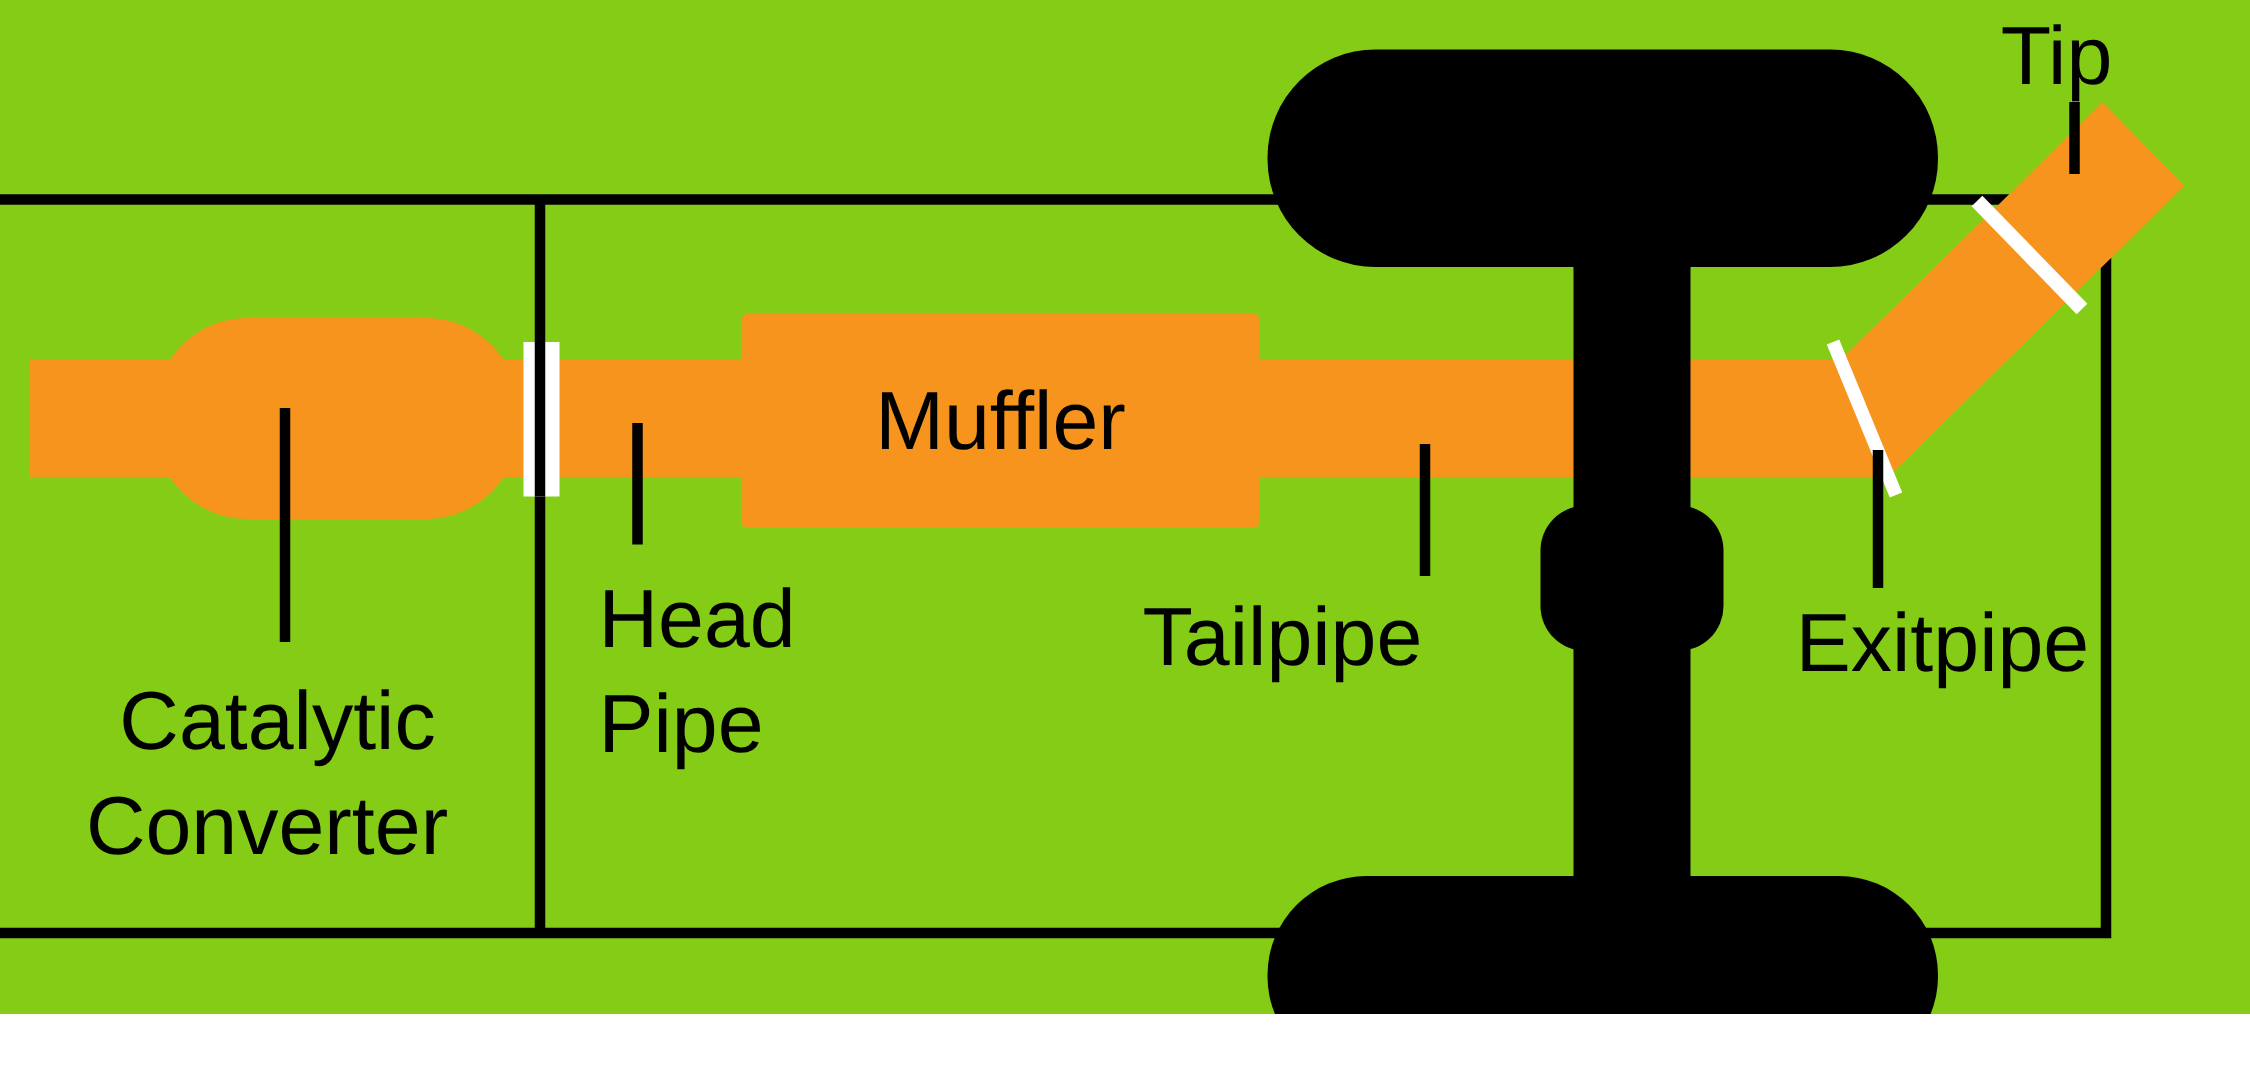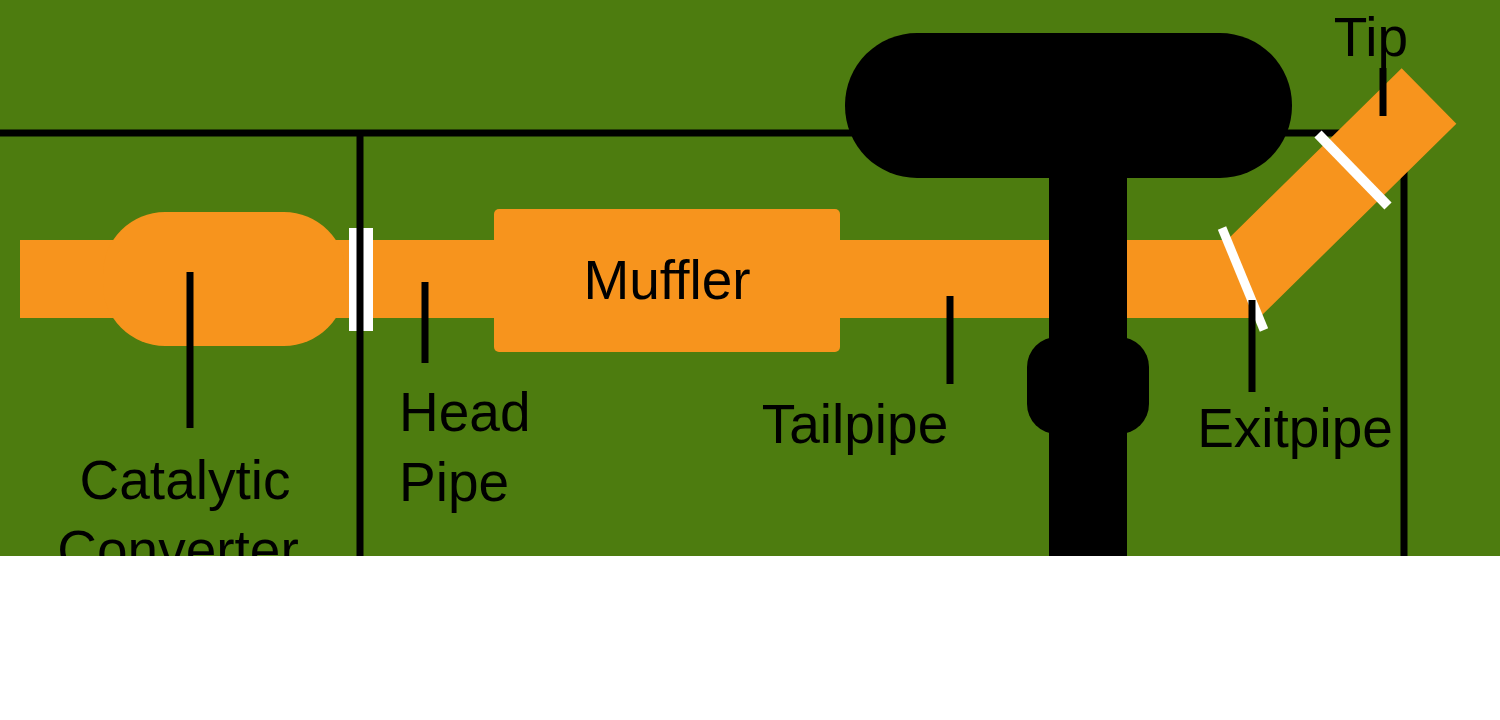--- a/index.html
+++ b/index.html
@@ -3,22 +3,22 @@
 <meta charset="utf-8">
 <style>
   html, body {
     margin: 0;
     padding: 0;
     background: #ffffff;
   }
   .stage {
     position: relative;
     width: 1500px;
-    height: 556px;
-    background: #4d7c0f;
+    height: 676px;
+    background: #84cc16;
     overflow: hidden;
   }
   .stage svg {
     display: block;
     width: 1500px;
     height: 720px;
   }
   .diagram-label {
     font-family: "Liberation Sans", "DejaVu Sans", sans-serif;
     font-size: 55px;

